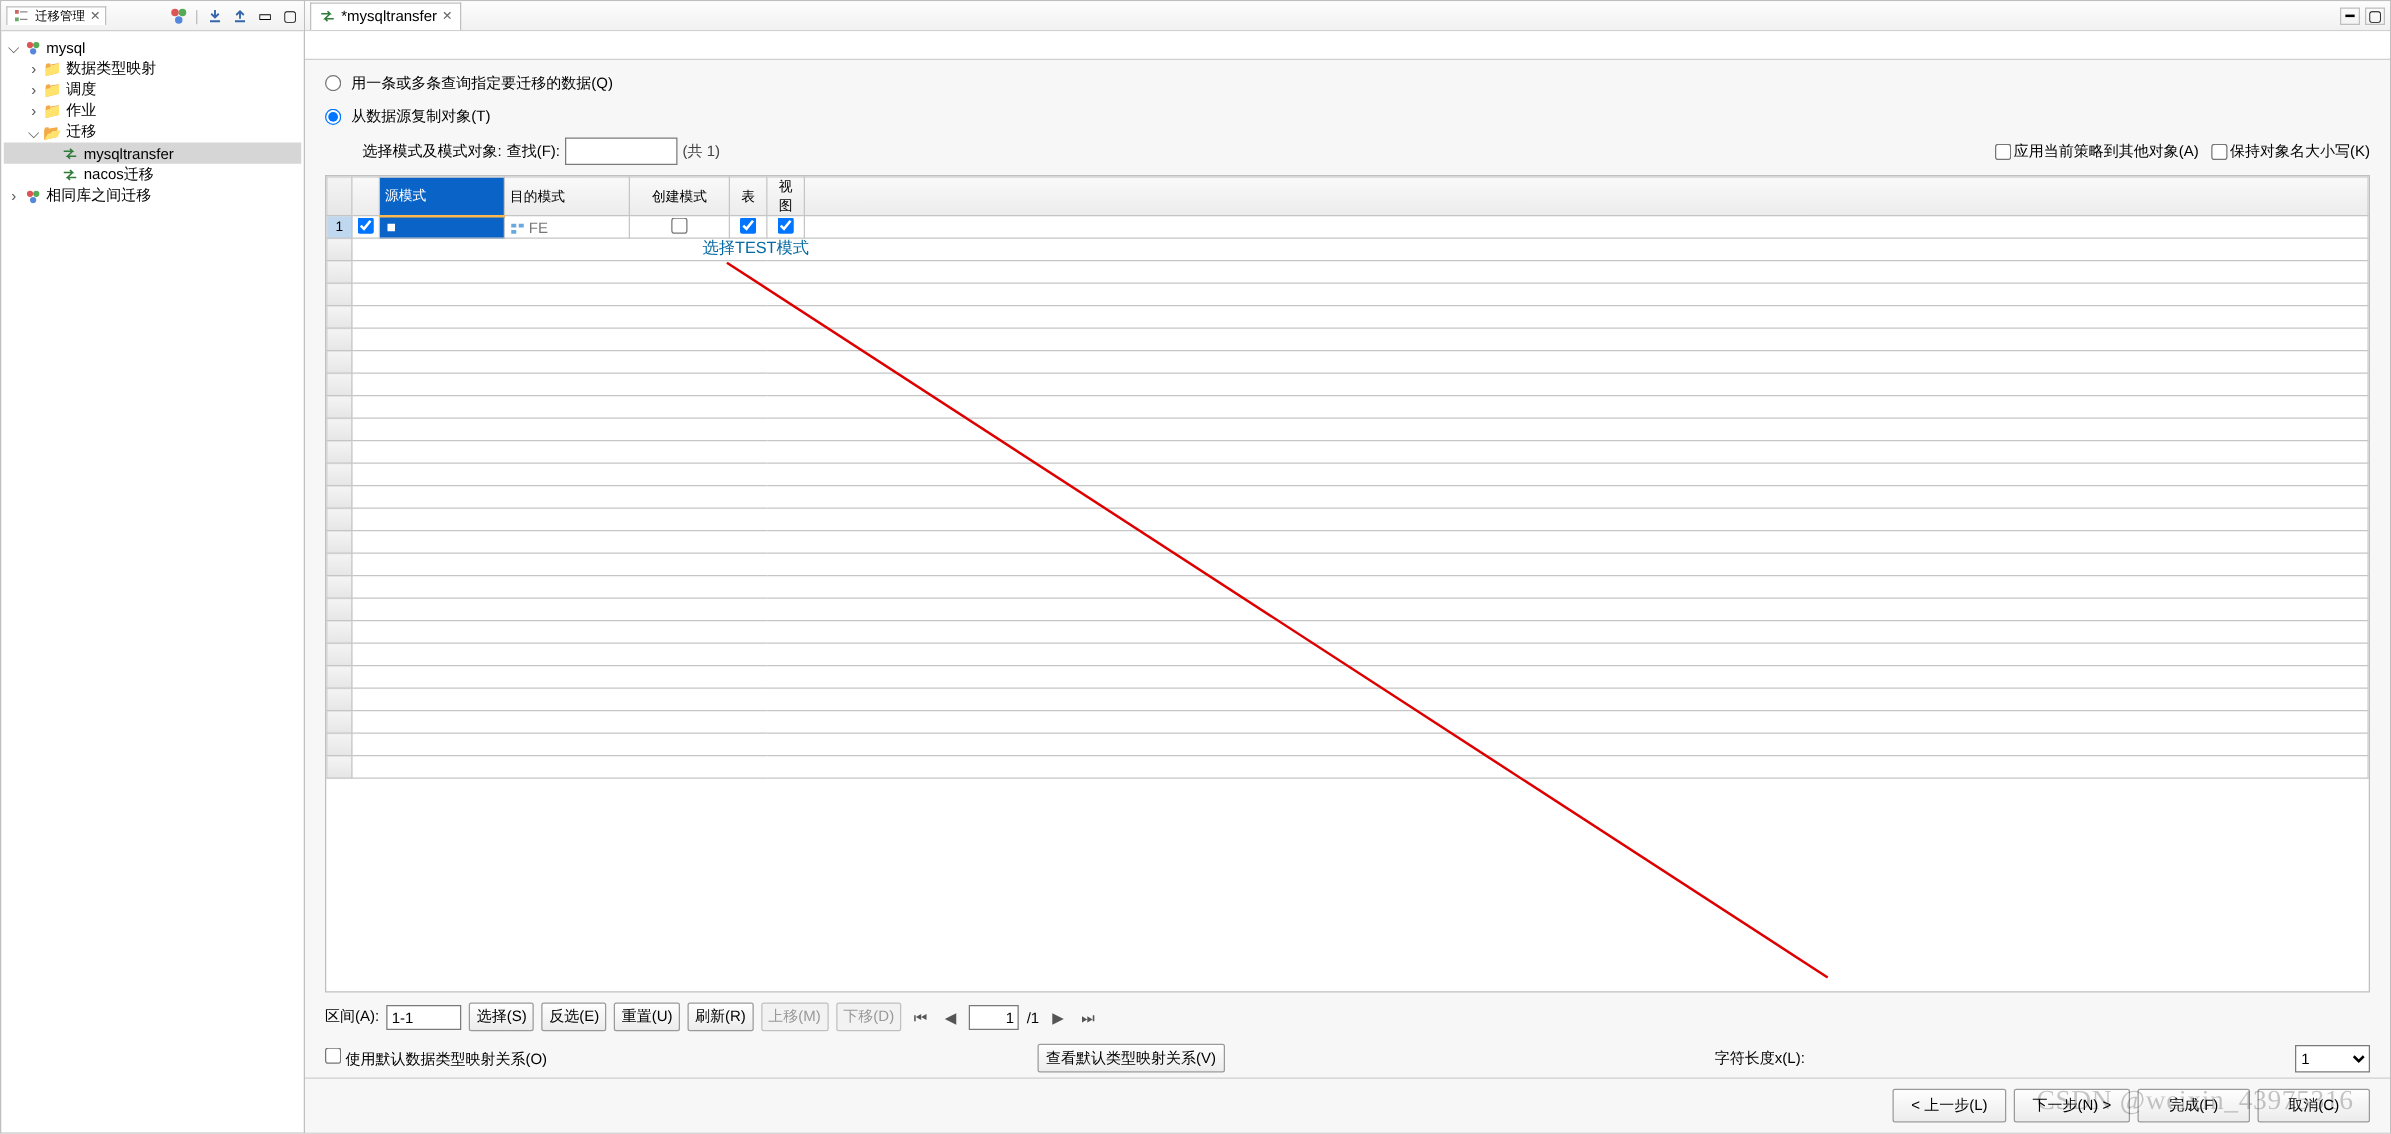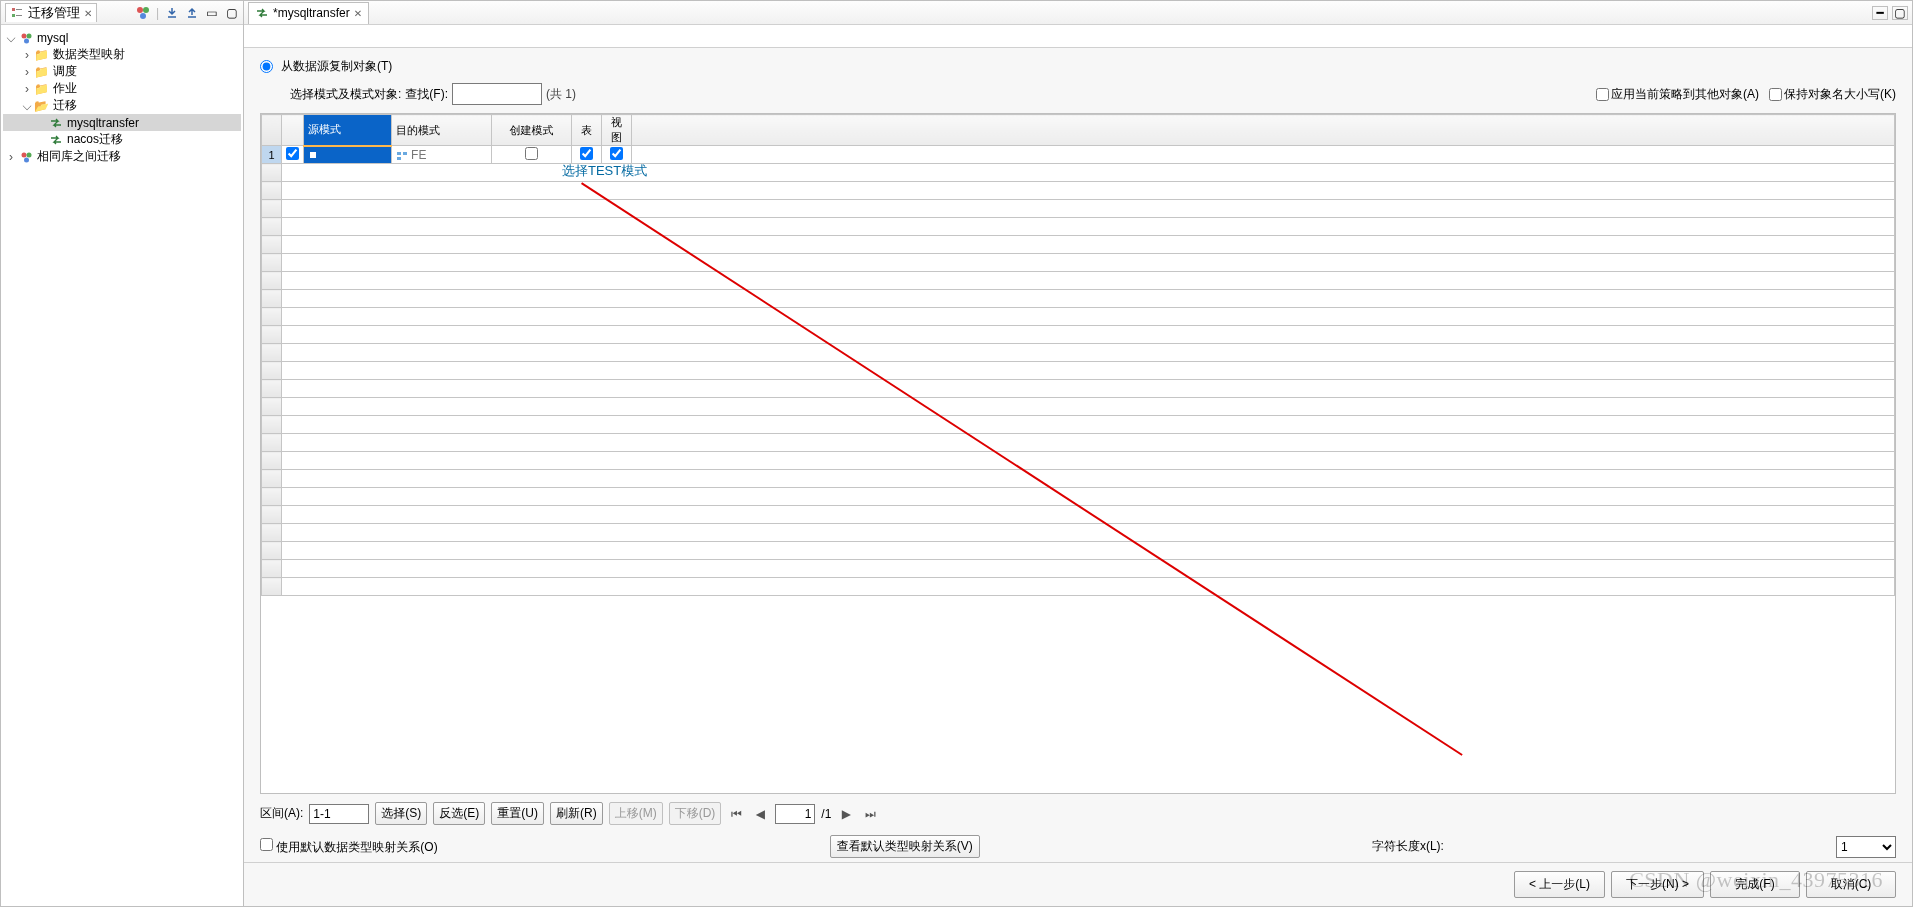--- a/index.html
+++ b/index.html
@@ -3,21 +3,21 @@
 <meta charset="utf-8">
 <style>
 * { box-sizing: border-box; margin: 0; padding: 0; font-family: "Microsoft YaHei", Tahoma, sans-serif; font-size: 12px; }
 body { background: #f0f0f0; display: flex; width: 1913px; height: 907px; overflow: hidden; position: relative; }
 
 
 .left-panel { width: 244px; height: 100%; background: #fff; border: 1px solid #bfbfbf; display: flex; flex-direction: column; }
 .panel-header { height: 24px; background: linear-gradient(#fdfdfd,#f1f1f1); border-bottom: 1px solid #d0d0d0; display: flex; align-items: center; padding: 0 4px; gap: 6px; }
 .panel-tab { display: flex; align-items: center; gap: 4px; padding: 0 4px; }
 .panel-tab.active { background: #fff; border: 1px solid #bfbfbf; border-bottom: none; }
-.panel-title { font-size: 13px; }
+.panel-title { font-size: 10px; }
 .flex-spacer { flex: 1; }
 .hdr-icon { width: 14px; height: 14px; display: inline-flex; align-items: center; justify-content: center; cursor: pointer; }
 .tree { flex: 1; padding: 4px 2px; overflow: auto; }
 .tree-row { display: flex; align-items: center; height: 17px; padding-left: var(--indent,0px); gap: 2px; cursor: pointer; }
 .tree-row.hilite { background: #d6d6d6; }
 .expander { width: 12px; text-align: center; color: #555; }
 .ico-folder { color: #e4b95c; }
 .ico-migrate { color: #2f7b3a; }
 .ico-list { color: #5aa3d8; }
 .tree-label { padding: 0 2px; }
@@ -198,20 +198,24 @@
     </div>
   </div>
 
   <div class="wizard">
     <div class="wiz-header">
       <div class="wiz-bg"></div>
     </div>
 
     <div class="wiz-body">
       <label class="radio-row">
+        <input type="radio" name="mode" style="">
+        <span>用一条或多条查询指定要迁移的数据(Q)</span>
+      </label>
+      <label class="radio-row">
         <input type="radio" name="mode" checked="" style="">
         <span>从数据源复制对象(T)</span>
       </label>
 
       <div class="opt-row">
         <span>选择模式及模式对象:</span>
         <span>查找(F):</span>
         <input type="text" style="">
         <span class="opt-count">(共 1)</span>
         <div class="flex-spacer"></div>
@@ -226,21 +230,21 @@
           </label>
         </div>
       </div>
 
       <div class="grid-wrap">
         <table class="grid">
           <thead>
             <tr>
               <th class="rownum"></th>
               <th class="chk"></th>
-              <th class="sel" style="width:88px">源模式</th>
+              <th class="sel" style="width:100px">源模式</th>
               <th style="width:100px">目的模式</th>
               <th style="width:80px;text-align:center">创建模式</th>
               <th style="width:30px;text-align:center">表</th>
               <th style="width:30px;text-align:center">视图</th>
               <th></th>
             </tr>
           </thead>
           <tbody>
             <tr>
               <td class="rownum active">1</td>

